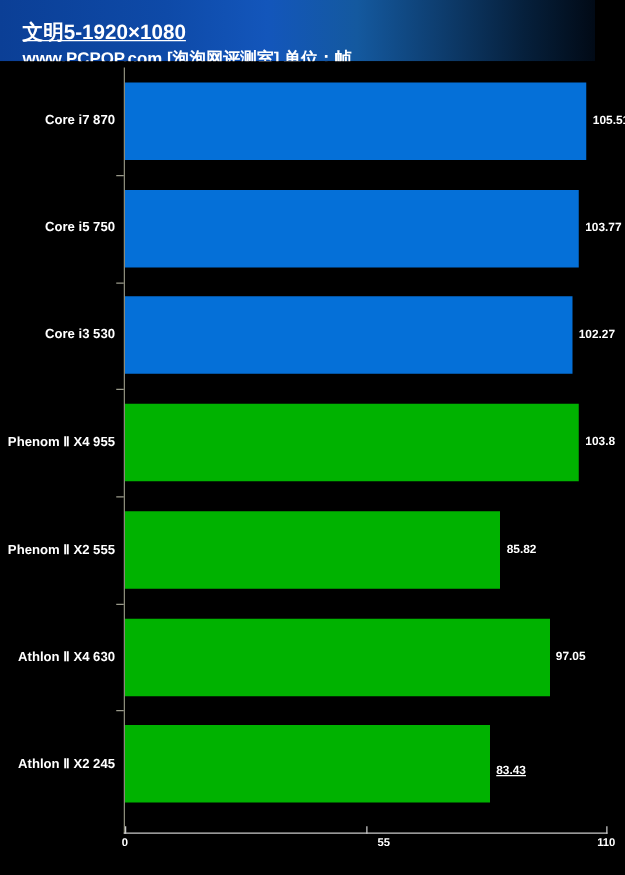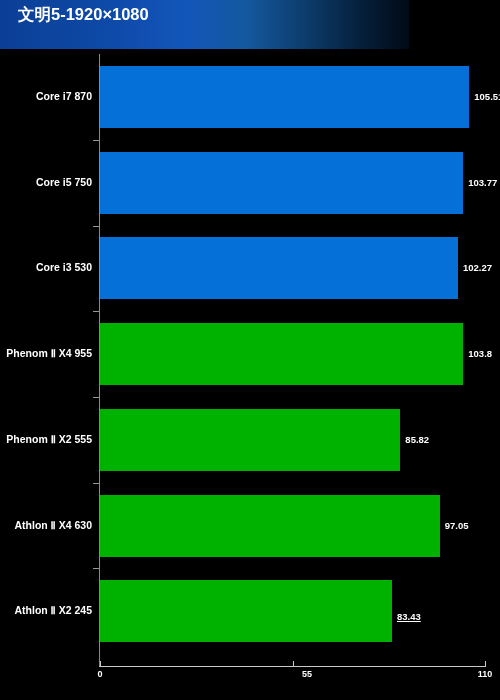--- a/index.html
+++ b/index.html
@@ -13,32 +13,33 @@
     overflow: hidden;
     font-family: "Liberation Sans", sans-serif;
     color: #ffffff;
     position: relative;
   }
 
   
   .header {
     position: absolute;
     left: 0; top: 0;
-    width: 409px;
+    width: 476px;
     height: 49px;
     background: linear-gradient(to right,
         #0b3f96 0%,
         #0e4aa8 28%,
         #1356bb 45%,
         #14599f 60%,
         #0d3b6b 75%,
         #06203c 88%,
         #010a16 100%);
     box-sizing: border-box;
-    padding: 3px 0 0 18px;
+    padding: 15px 0 0 18px;
+    text-decoration: underline;
   }
   .header-title {
     font-size: 16.5px;
     font-weight: bold;
     line-height: 22px;
     letter-spacing: 0px;
     color: #ffffff;
     white-space: nowrap;
   }
   .header-sub {
@@ -126,20 +127,21 @@
     font-weight: bold;
     color: #ffffff;
     white-space: nowrap;
   }
 </style>
 </head>
 <body>
 
 <div class="header">
   <div class="header-title">文明5-1920×1080</div>
+  <div class="header-sub">www.PCPOP.com [泡泡网评测室] 单位：帧</div>
 </div>
 
 <div class="chart">
   <div class="y-axis"></div>
   <div class="x-axis"></div>
   <div id="ticks-layer">
       <div class="x-tick" style="left: 100px;"></div>
       <div class="x-tick-label" style="left: 100px;">0</div>
       <div class="x-tick" style="left: 292.5px;"></div>
       <div class="x-tick-label" style="left: 292.5px; padding-left: 29px;">55</div>

